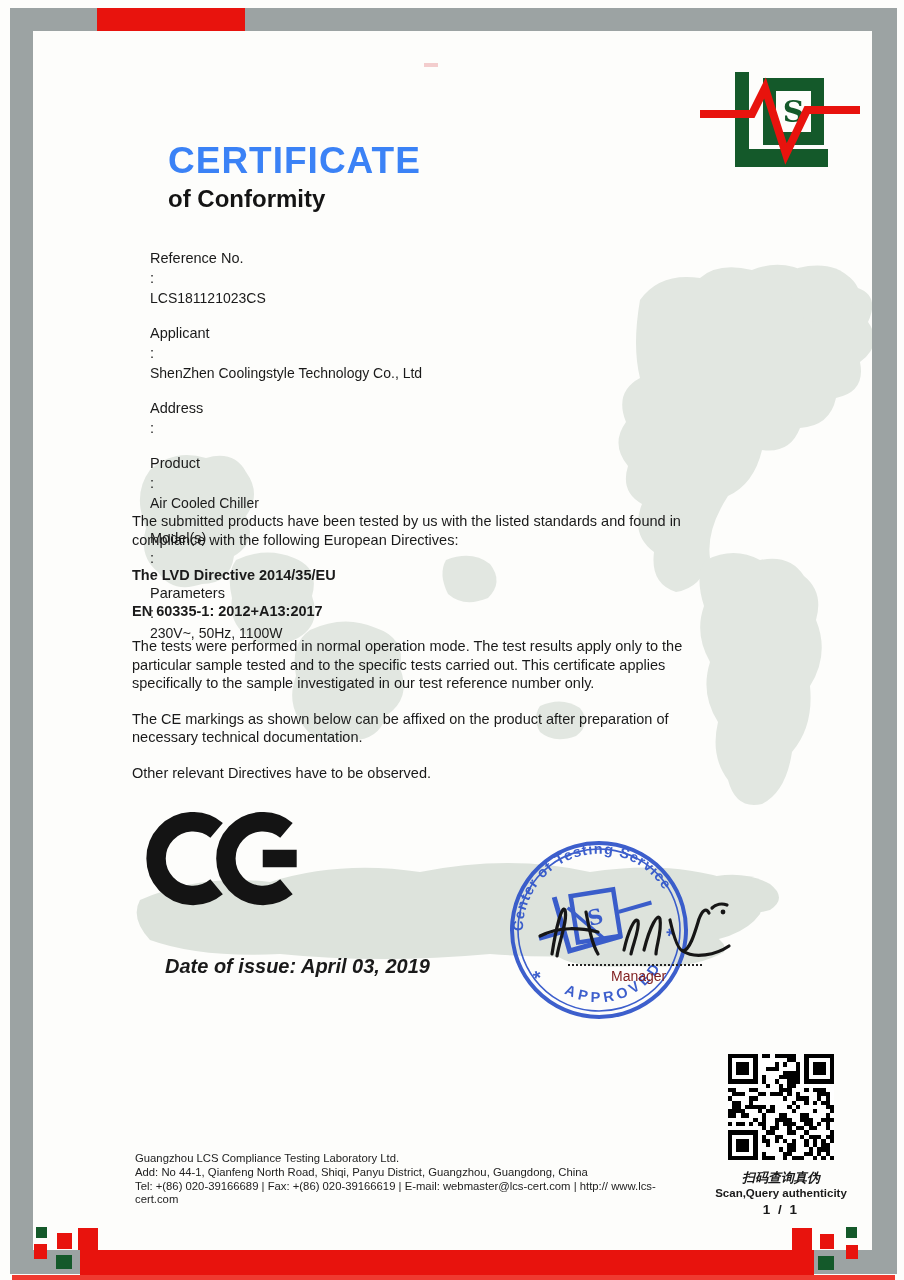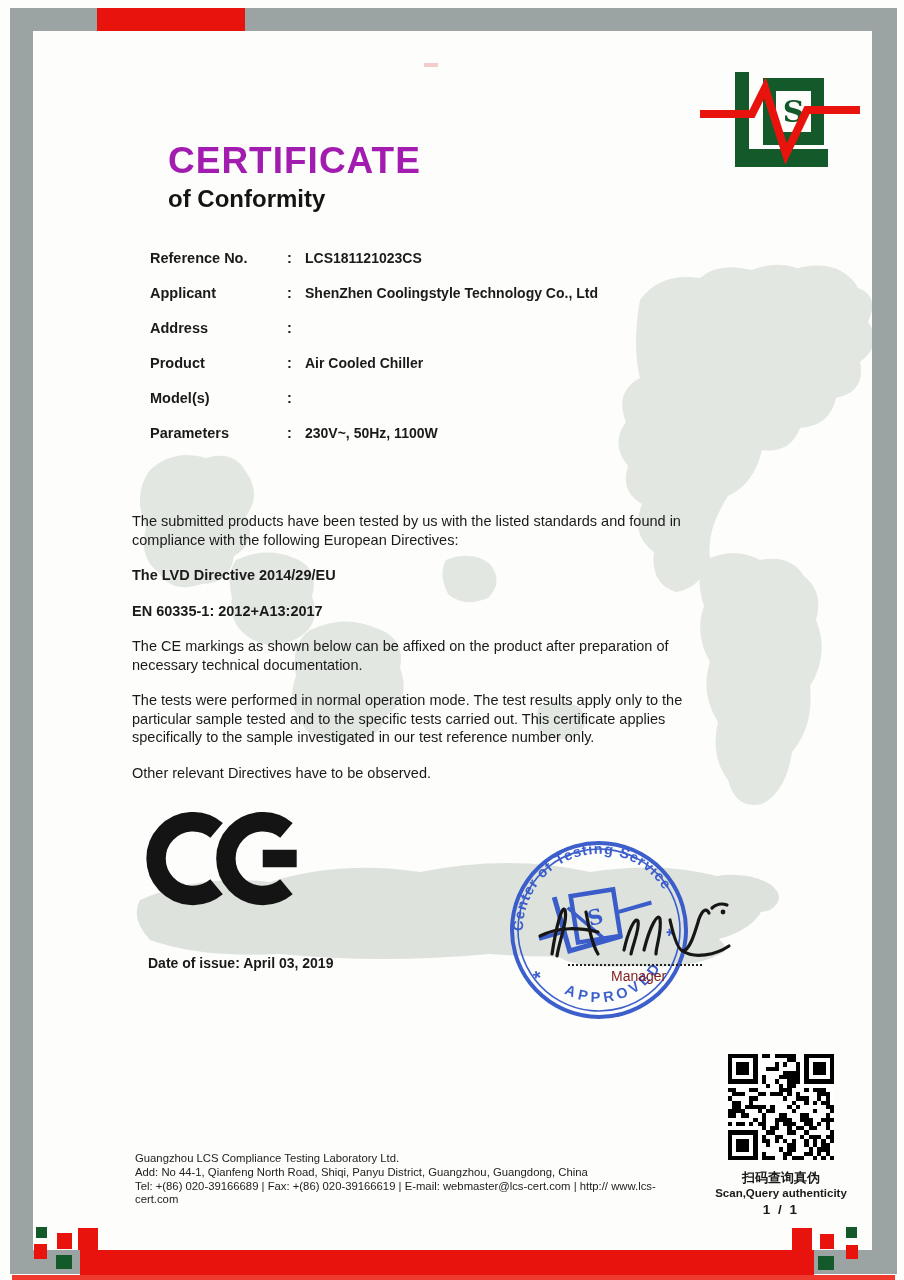--- a/index.html
+++ b/index.html
@@ -38,46 +38,46 @@
   .lcs-logo { position:absolute; left:697px; top:62px; width:175px; height:112px; z-index:4; }
   .logo-stem   { position:absolute; left:38px; top:10px; width:14px; height:95px; background:#14592a; }
   .logo-base   { position:absolute; left:38px; top:87px; width:93px; height:18px; background:#14592a; }
   .logo-square { position:absolute; left:66px; top:16px; width:61px; height:67px; background:#14592a;
                  display:flex; align-items:center; justify-content:center; }
   .logo-square-inner { width:35px; height:41px; background:#fdfdfb; display:flex; align-items:center; justify-content:center; }
   .logo-s { font-family:"DejaVu Serif", serif; font-weight:bold; font-size:30px; color:#14592a; line-height:1; }
   .logo-pulse { position:absolute; left:0; top:0; }
   
   .title-block { position:absolute; left:168px; top:140px; z-index:4; }
-  .title-main { font-size:37px; font-weight:800; letter-spacing:1px; color:#a21caf; }
+  .title-main { font-size:37px; font-weight:800; letter-spacing:1px; color:#3b82f6; }
   .title-sub  { font-size:24px; font-weight:bold; margin-top:3px; color:#141414; }
   
   .fields { position:absolute; left:150px; top:248px; width:660px; z-index:4; }
-  .frow { display:flex; margin-bottom:15px; font-weight:bold; font-size:14.5px; line-height:20px; }
+  .frow { display:flex; margin-bottom:15px; font-weight:normal; font-size:14.5px; line-height:20px;flex-direction:column; }
   .flabel { width:137px; flex:none; }
   .fcolon { width:18px; flex:none; }
   .fvalue { width:480px; font-size:14px; }
   
   .paras { position:absolute; left:132px; top:512px; width:582px; font-size:14.5px; line-height:18.5px; z-index:4; }
   .paras p { margin-bottom:17px; }
   .bold { font-weight:bold; }
   .standards p { margin-bottom:0; }
   .standards { margin-bottom:17px; }
   
   .ce-wrap { position:absolute; left:146px; top:812px; z-index:4; }
-  .date-issue { position:absolute; left:148px; top:955px; font-size:14px; font-weight:bold; z-index:5; }
+  .date-issue { position:absolute; left:165px; top:955px; font-size:20px; font-weight:bold; z-index:5;font-style:italic; }
   
   .stamp { position:absolute; left:505px; top:836px; width:188px; height:188px;
            transform:rotate(-16deg); opacity:.92; z-index:4; }
   .signature { position:absolute; left:532px; top:888px; z-index:6; }
   .sig-dots { position:absolute; left:568px; top:964px; width:134px; border-top:2px dotted #222; z-index:6; }
   .manager { position:absolute; left:611px; top:968px; font-size:14px; color:#7f1d1d; z-index:6; }
   
   .qr-block { position:absolute; left:706px; top:1054px; width:150px; text-align:center; z-index:4; }
-  .qr-caption-zh { font-size:13px; font-weight:bold; margin-top:5px; }
+  .qr-caption-zh { font-size:13px; font-weight:bold; margin-top:5px;font-style:italic; }
   .qr-caption-en { font-size:11.5px; font-weight:bold; margin-top:0; }
   .page-num { font-size:13.5px; font-weight:bold; letter-spacing:2px; margin-top:3px; }
   
   .footer { position:absolute; left:135px; top:1152px; width:560px; font-size:11.3px; line-height:13.8px; color:#222; z-index:4; }
 </style>
 </head>
 <body>
 
 <div class="page">
 
@@ -163,26 +163,26 @@
     </div>
     <div class="frow">
       <span class="flabel">Parameters</span>
       <span class="fcolon">:</span>
       <span class="fvalue">230V~, 50Hz, 1100W</span>
     </div>
   </div>
 
   <div class="paras">
     <p>The submitted products have been tested by us with the listed standards and found in compliance with the following European Directives:</p>
-    <p class="bold">The LVD Directive 2014/29/EU</p>
+    <p class="bold">The LVD Directive 2014/35/EU</p>
     <div class="standards bold">
       <p>EN 60335-1: 2012+A13:2017</p>
     </div>
+    <p>The tests were performed in normal operation mode. The test results apply only to the particular sample tested and to the specific tests carried out. This certificate applies specifically to the sample investigated in our test reference number only.</p>
     <p>The CE markings as shown below can be affixed on the product after preparation of necessary technical documentation.</p>
-    <p>The tests were performed in normal operation mode. The test results apply only to the particular sample tested and to the specific tests carried out. This certificate applies specifically to the sample investigated in our test reference number only.</p>
     <p>Other relevant Directives have to be observed.</p>
   </div>
 
   <div class="ce-wrap">
     <svg width="168" height="97" viewBox="0 0 345 200">
       <path d="M144.9,37.8 A76,76 0 1 0 144.9,154.2" fill="none" stroke="#141414" stroke-width="40"></path>
       <path d="M288.9,37.8 A76,76 0 1 0 288.9,154.2" fill="none" stroke="#141414" stroke-width="40"></path>
       <path d="M240,96 L310,96" fill="none" stroke="#141414" stroke-width="36"></path>
     </svg>
   </div>

